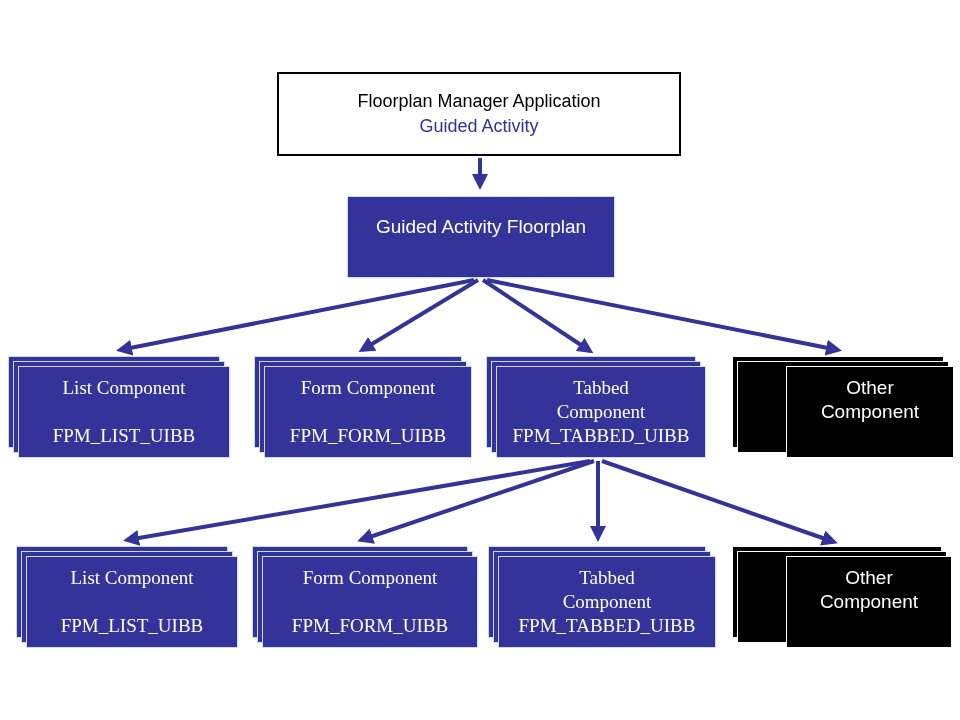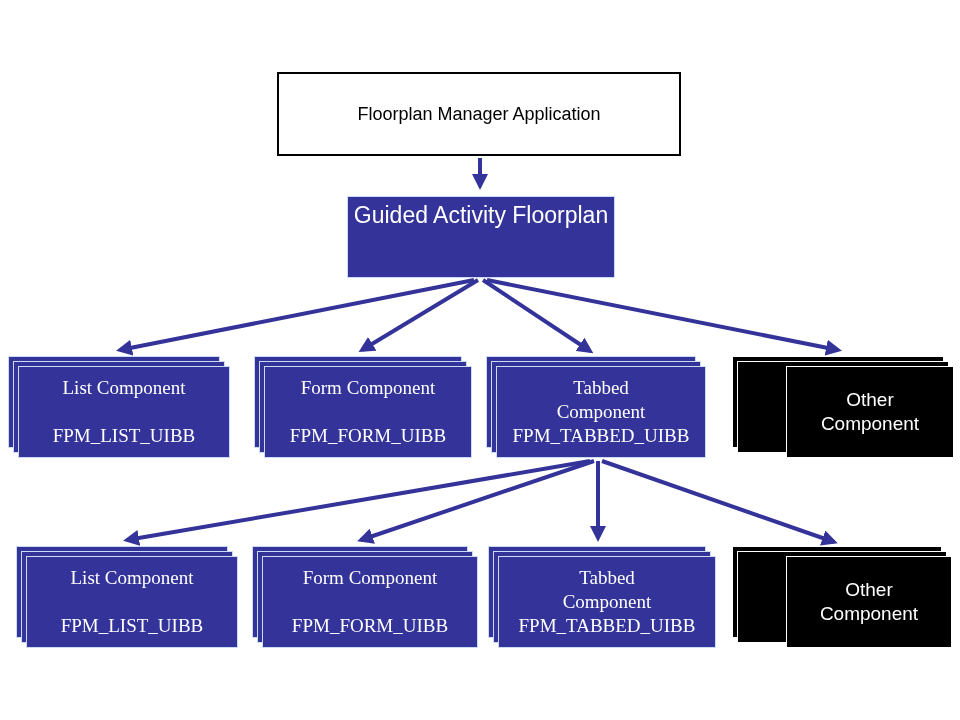--- a/index.html
+++ b/index.html
@@ -23,35 +23,35 @@
   .rootbox .title{color:var(--text-dark,#000000);font-size:18px;line-height:25px;}
   .rootbox .subtitle{color:var(--subtitle,#333399);font-size:18px;line-height:25px;}
 
   
   .gafbox{
     position:absolute;left:347px;top:196px;width:268px;height:82px;
     background:var(--box-blue,#333399);border:1px solid var(--light-border,#c9dcf2);
     box-sizing:border-box;display:flex;flex-direction:column;justify-content:space-between;
     align-items:center;padding:7px 2px;text-align:center;
   }
-  .gafbox div{color:var(--text-light,#ffffff);font-size:23px;line-height:22px;}
+  .gafbox div{color:var(--text-light,#ffffff);font-size:19px;line-height:22px;margin-top:12px;}
 
   
   .stack{position:absolute;}
   .layer{position:absolute;box-sizing:border-box;border:1px solid var(--light-border,#c9dcf2);}
   .blue .layer{background:var(--box-blue,#333399);font-family:Liberation Serif, serif;}
   .black .layer{background:var(--box-black,#000000);border-color:var(--white-border,#ffffff);}
   .l2{left:0;top:0;right:10px;bottom:10px;}
   .l1{left:5px;top:5px;right:5px;bottom:5px;}
   .front{
     left:10px;top:10px;right:0;bottom:0;
     display:flex;flex-direction:column;justify-content:space-between;align-items:center;
     padding:9px 4px;
   }
-  .center-card .front{justify-content:center;margin-left:44px;}
+  .center-card .front{justify-content:flex-start;margin-left:44px;}
   .bname,.btech{color:var(--text-light,#ffffff);font-size:19px;line-height:24px;text-align:center;}
   .narrow{max-width:130px;}
 
   .r1c1{left:8px;  top:356px;width:222px;height:102px;}
   .r1c2{left:254px;top:356px;width:218px;height:102px;}
   .r1c3{left:486px;top:356px;width:220px;height:102px;}
   .r1c4{left:732px;top:356px;width:222px;height:102px;}
   .r2c1{left:16px; top:546px;width:222px;height:102px;}
   .r2c2{left:252px;top:546px;width:226px;height:102px;}
   .r2c3{left:488px;top:546px;width:228px;height:102px;}
@@ -74,20 +74,21 @@
     <line class="arrow" x1="483" y1="280" x2="590" y2="351" marker-end="url(#ah)"></line>
     <line class="arrow" x1="487" y1="280" x2="838" y2="350" marker-end="url(#ah)"></line>
     <line class="arrow" x1="590" y1="461" x2="127" y2="540" marker-end="url(#ah)"></line>
     <line class="arrow" x1="594" y1="461" x2="361" y2="540" marker-end="url(#ah)"></line>
     <line class="arrow" x1="598" y1="461" x2="598" y2="538" marker-end="url(#ah)"></line>
     <line class="arrow" x1="602" y1="461" x2="834" y2="542" marker-end="url(#ah)"></line>
   </svg>
 
   <div class="rootbox">
     <div class="title">Floorplan Manager Application</div>
+    <div class="subtitle">Guided Activity</div>
   </div>
 
   <div class="gafbox">
     <div>Guided Activity Floorplan</div>
   </div>
 
   <div class="stack blue r1c1">
     <div class="layer l2"></div>
     <div class="layer l1"></div>
     <div class="layer front">

